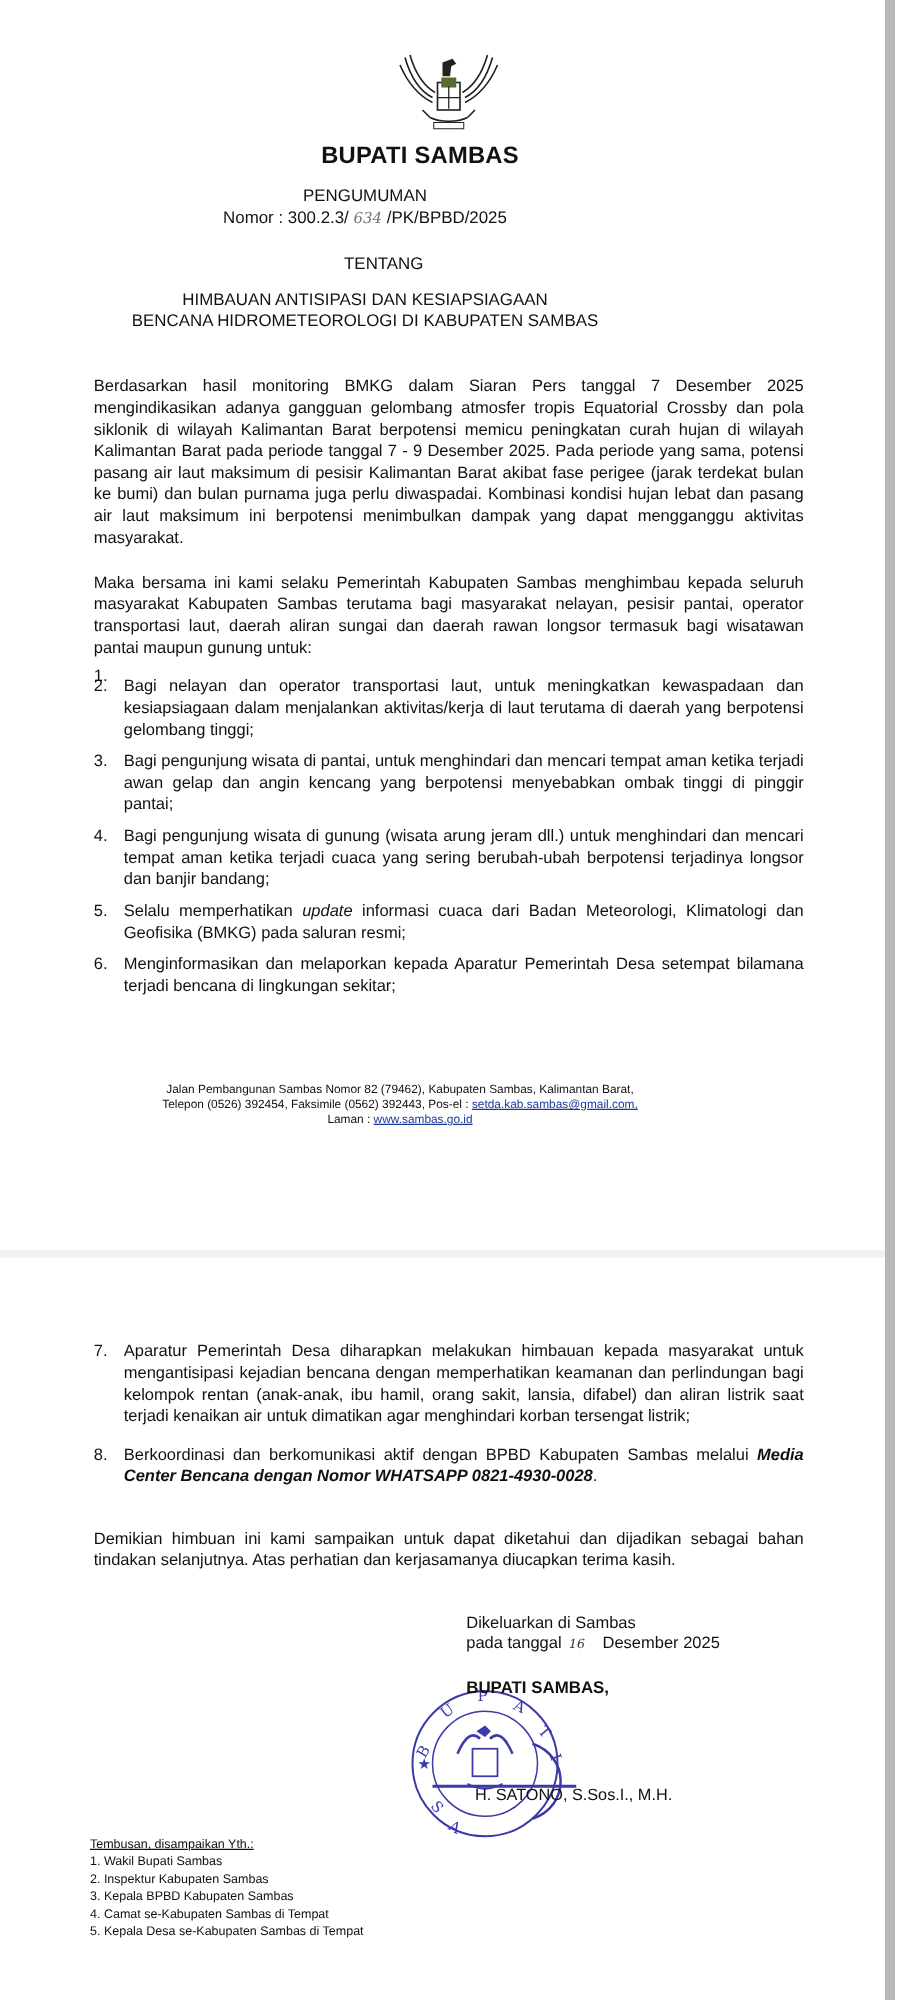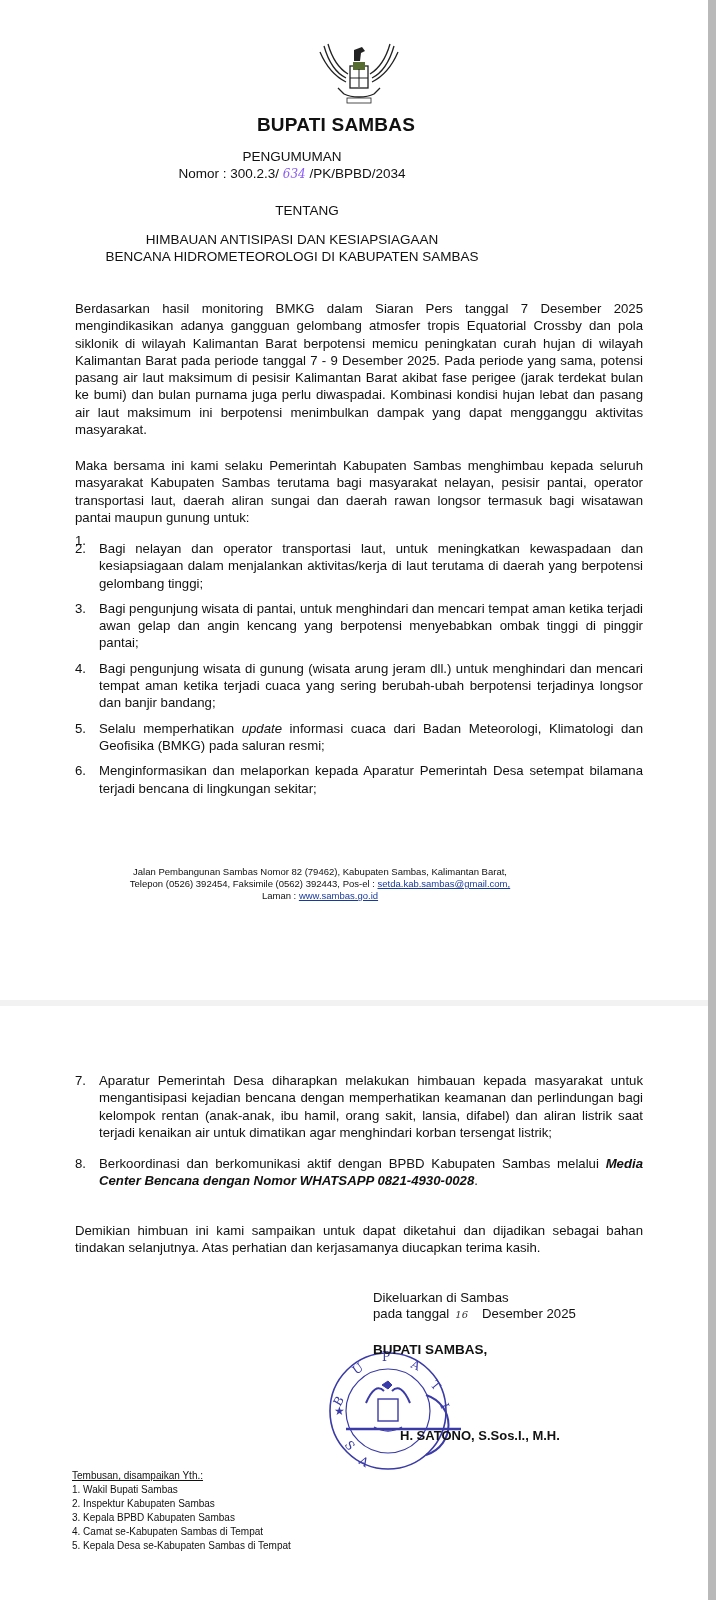--- a/index.html
+++ b/index.html
@@ -8,21 +8,21 @@
 
   .scroll-strip { position: absolute; left: 708px; top: 0; width: 8px; height: 1600px; background: #b9b9b9; }
   .page-gap { position: absolute; left: 0; top: 1000px; width: 708px; height: 6px; background: #f2f2f2; }
 
   .emblem { position: absolute; left: 314px; top: 38px; width: 90px; height: 68px; }
   .org-title { position: absolute; left: 0; width: 672px; top: 114px; text-align: center; font-weight: bold; font-size: 19px; letter-spacing: 0.2px; }
 
   .center-line { position: absolute; left: 0; width: 584px; text-align: center; font-size: 13.5px; line-height: 17px; }
   .doc-type { top: 148px; }
   .doc-number { top: 165px; }
-  .doc-number .hand { font-family: "DejaVu Serif", serif; font-style: italic; color: #8b5cf6; font-size: 12px; }
+  .doc-number .hand { font-family: "DejaVu Serif", serif; font-style: italic; color: #737373; font-size: 12px; }
   .about { top: 202px; margin-left: 15px; }
   .subject1 { top: 231px; }
   .subject2 { top: 248px; }
 
   .para { position: absolute; left: 75px; width: 568px; font-size: 13.2px; line-height: 17.3px; text-align: justify; text-align-last: left; }
   .p1 { top: 300px; }
   .p2 { top: 457px; }
 
   .numlist { position: absolute; left: 75px; width: 568px; font-size: 13.2px; line-height: 17.3px; }
   .numlist .item { position: relative; padding-left: 24px; margin-bottom: 8px; text-align: justify; }
@@ -33,21 +33,21 @@
   .bold-italic { font-weight: bold; font-style: italic; }
 
   .footer-addr { position: absolute; left: 0; width: 640px; top: 866px; text-align: center; font-size: 9.5px; line-height: 12px; }
   .footer-addr a { color: #1a3a9a; text-decoration: underline; }
 
   .p3 { top: 1222px; }
 
   .sign-block { position: absolute; left: 373px; top: 1290px; font-size: 13.2px; line-height: 16px; }
   .sign-date .hand { font-family: "DejaVu Serif", serif; font-style: italic; font-size: 10px; color: #333; margin: 0 14px 12px 6px; }
   .sign-title { position: absolute; left: 373px; top: 1342px; font-weight: bold; font-size: 13.5px; }
-  .sign-name { position: absolute; left: 400px; top: 1428px; font-weight: bold; font-size: 13px; }
+  .sign-name { position: absolute; left: 380px; top: 1428px; font-weight: normal; font-size: 13px; }
 
   .stamp { position: absolute; left: 326px; top: 1345px; width: 140px; height: 130px; }
 
   .cc-block { position: absolute; left: 72px; top: 1469px; font-size: 10px; line-height: 14px; }
   .cc-title { text-decoration: underline; }
 </style>
 </head>
 <body>
 
 <div class="scroll-strip"></div>
@@ -67,21 +67,21 @@
   <rect x="36" y="28" width="18" height="22" fill="#fff" stroke="#222" stroke-width="1.3"></rect>
   <rect x="39" y="24" width="12" height="8" fill="#556b2f"></rect>
   <path d="M40 12 l8 -3 l3 4 l-4 2 l-1 8 h-6 z" fill="#222"></path>
   <path d="M45 31 v18 M36 40 h18" stroke="#222" stroke-width="1"></path>
   <rect x="33" y="60" width="24" height="5" fill="#fff" stroke="#222" stroke-width="0.8"></rect>
 </svg>
 
 <div class="org-title">BUPATI SAMBAS</div>
 
 <div class="center-line doc-type">PENGUMUMAN</div>
-<div class="center-line doc-number"><span>Nomor : 300.2.3/ </span><span class="hand">634</span><span> /PK/BPBD/2034</span></div>
+<div class="center-line doc-number"><span>Nomor : 300.2.3/ </span><span class="hand">634</span><span> /PK/BPBD/2025</span></div>
 <div class="center-line about">TENTANG</div>
 <div class="center-line subject1">HIMBAUAN ANTISIPASI DAN KESIAPSIAGAAN</div>
 <div class="center-line subject2">BENCANA HIDROMETEOROLOGI DI KABUPATEN SAMBAS</div>
 
 <p class="para p1">Berdasarkan hasil monitoring BMKG dalam Siaran Pers tanggal 7 Desember 2025 mengindikasikan adanya gangguan gelombang atmosfer tropis Equatorial Crossby dan pola siklonik di wilayah Kalimantan Barat berpotensi memicu peningkatan curah hujan di wilayah Kalimantan Barat pada periode tanggal 7 - 9 Desember 2025. Pada periode yang sama, potensi pasang air laut maksimum di pesisir Kalimantan Barat akibat fase perigee (jarak terdekat bulan ke bumi) dan bulan purnama juga perlu diwaspadai. Kombinasi kondisi hujan lebat dan pasang air laut maksimum ini berpotensi menimbulkan dampak yang dapat mengganggu aktivitas masyarakat.</p>
 <p class="para p2">Maka bersama ini kami selaku Pemerintah Kabupaten Sambas menghimbau kepada seluruh masyarakat Kabupaten Sambas terutama bagi masyarakat nelayan, pesisir pantai, operator transportasi laut, daerah aliran sungai dan daerah rawan longsor termasuk bagi wisatawan pantai maupun gunung untuk:</p>
 
 <div class="numlist list-a">
   <div class="item"><span class="num">1.</span></div>
   <div class="item"><span class="num">2.</span><span>Bagi nelayan dan operator transportasi laut, untuk meningkatkan kewaspadaan dan kesiapsiagaan dalam menjalankan aktivitas/kerja di laut terutama di daerah yang berpotensi gelombang tinggi;</span></div>

